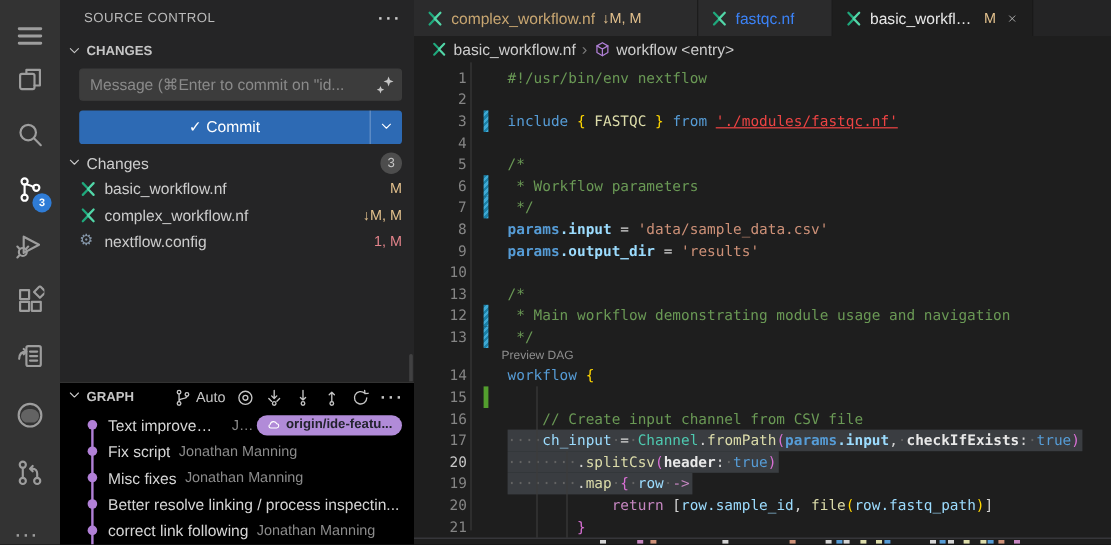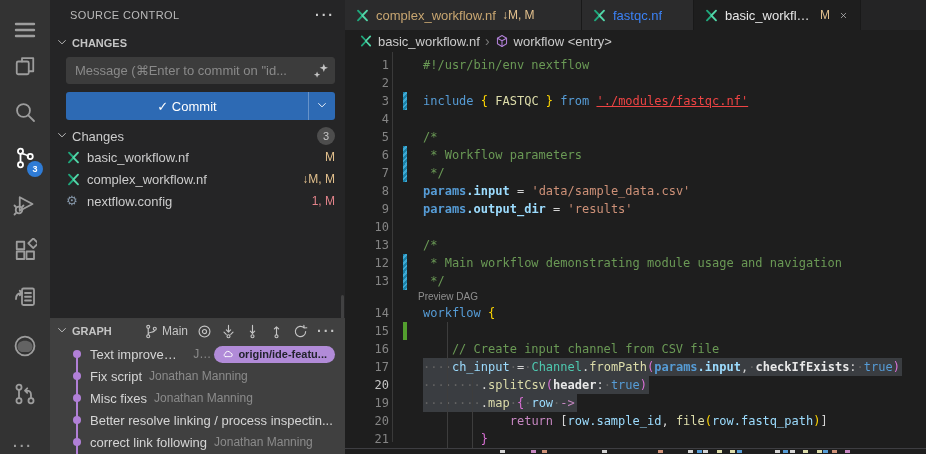--- a/index.html
+++ b/index.html
@@ -28,21 +28,21 @@
   #commit-btn .split { width:27px; height:100%; border-left:1px solid rgba(255,255,255,.28); display:flex; align-items:center; justify-content:center; }
   #changes-row { position:absolute; top:126px; left:6px; right:10px; height:20px; display:flex; align-items:center; gap:4px; font-size:13px; color:#ccc; cursor:pointer; }
   .count-badge { margin-left:auto; min-width:18px; height:18px; border-radius:9px; background:#4d4d4d; color:#c5c5c5; font-size:11px; line-height:18px; text-align:center; padding:0 5px; }
   #file-list { position:absolute; top:146px; left:0; right:0; }
   .file-row { height:22px; display:flex; align-items:center; padding:0 10px 0 16px; gap:6px; font-size:13px; color:#ccc; cursor:pointer; }
   .file-row .ic { width:15px; height:15px; display:flex; }
   .file-deco { margin-left:auto; font-size:12px; }
   .sb-scroll { position:absolute; right:1px; top:295px; width:3px; height:45px; background:#5a5a5a; opacity:.55; border-radius:2px; }
 
   
-  #graph { position:absolute; left:0; right:0; top:318px; bottom:0; border-top:1px solid #3f3f3f; background:#404040; overflow:hidden; }
+  #graph { position:absolute; left:0; right:0; top:318px; bottom:0; border-top:1px solid #3f3f3f; background:#000000; overflow:hidden; }
   #graph-head { position:absolute; top:0; left:6px; right:8px; height:24px; display:flex; align-items:center; gap:4px; }
   #graph-tools { margin-left:auto; display:flex; align-items:center; gap:9px; color:#c5c5c5; }
   #graph-tools .tool { display:flex; align-items:center; gap:3px; font-size:12px; cursor:pointer; }
   #graph-tools svg { width:15px; height:15px; }
   #graph-rail { position:absolute; left:26px; top:35px; bottom:0; width:2px; background:#b180d7; }
   #commit-list { position:absolute; top:24px; left:0; right:0; }
   .commit-row { height:22px; display:flex; align-items:center; padding:0 10px 0 40px; font-size:13px; color:#d5d5d5; position:relative; cursor:pointer; white-space:nowrap; overflow:hidden; }
   .commit-dot { position:absolute; left:23px; top:7px; width:8px; height:8px; border-radius:50%; background:#b180d7; }
   .commit-msg { overflow:hidden; text-overflow:ellipsis; white-space:nowrap; flex-shrink:1; }
   .commit-author { color:#8b8b8b; font-size:12px; margin-left:7px; overflow:hidden; text-overflow:ellipsis; white-space:nowrap; }
@@ -245,21 +245,21 @@
             </svg></span>
         <span style="font-size:11px;font-weight:bold;color:#c5c5c5">GRAPH</span>
         <span id="graph-tools">
             <span class="tool">
               <svg viewBox="0 0 16 16" fill="none" stroke="currentColor" stroke-width="1.2" stroke-linecap="round" stroke-linejoin="round">
                 <circle cx="4.5" cy="3" r="1.6"></circle>
                 <circle cx="4.5" cy="13" r="1.6"></circle>
                 <circle cx="11.5" cy="5" r="1.6"></circle>
                 <path d="M4.5 4.6v6.8M11.5 6.6c0 2.8-7 1.6-7 4"></path>
               </svg>
-              <span>Main</span>
+              <span>Auto</span>
             </span>
             <span class="tool">
               <svg viewBox="0 0 16 16" fill="none" stroke="currentColor" stroke-width="1.2" stroke-linecap="round" stroke-linejoin="round">
                 <circle cx="8" cy="8" r="5.8"></circle>
                 <circle cx="8" cy="8" r="2.2"></circle>
               </svg>
             </span>
             <span class="tool">
               <svg viewBox="0 0 16 16" fill="none" stroke="currentColor" stroke-width="1.2" stroke-linecap="round" stroke-linejoin="round">
                 <path d="M8 1.5v7M5.7 6.3L8 8.6l2.3-2.3M3.2 8.6l2.4 2.4M12.8 8.6l-2.4 2.4"></path>

